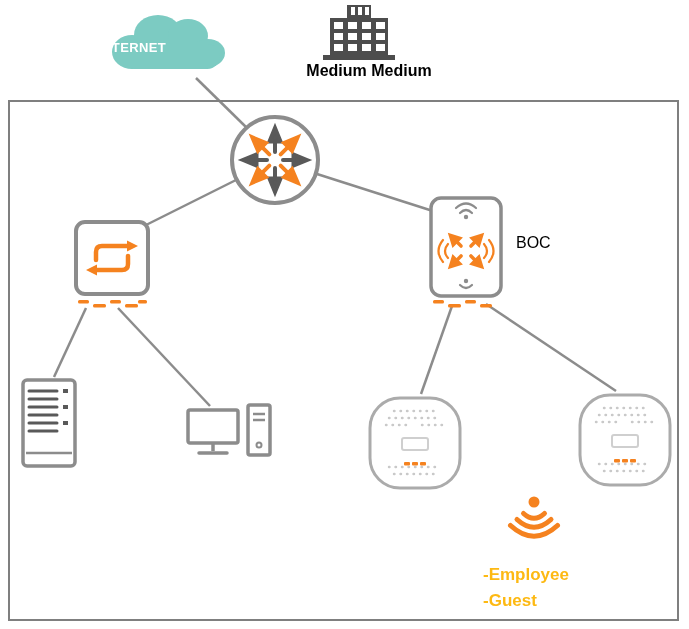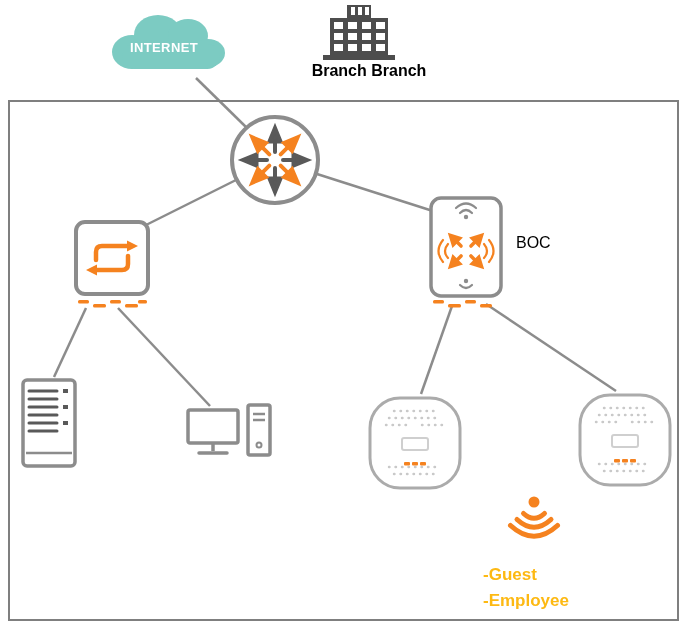--- a/index.html
+++ b/index.html
@@ -8,21 +8,21 @@
     font-family:"Liberation Sans", sans-serif; overflow:hidden;
   }
   .frame {
     position:absolute; left:8px; top:100px; width:671px; height:521px;
     border:2px solid #7F7F7F; box-sizing:border-box;
   }
   .links { position:absolute; left:0; top:0; width:689px; height:629px; pointer-events:none; }
   .node { position:absolute; }
   .node svg { display:block; }
   .cloud-label {
-    position:absolute; left:0; right:0; top:32px; text-align:center;
+    position:absolute; left:0; right:0; top:32px; 
     color:#ffffff; font-weight:bold; font-size:13px; letter-spacing:.4px;
   }
   .building-label {
     position:absolute; left:280px; top:62px; width:178px; text-align:center;
     color:#000000; font-weight:bold; font-size:16px;
   }
   .boc-label {
     position:absolute; left:516px; top:234px;
     color:#000000; font-weight:normal; font-size:16px;
   }
@@ -80,21 +80,21 @@
           <rect x="46" y="29" width="9" height="7"></rect>
           <rect x="60" y="29" width="9" height="7"></rect>
         <rect x="18" y="40" width="9" height="7"></rect>
           <rect x="32" y="40" width="9" height="7"></rect>
           <rect x="46" y="40" width="9" height="7"></rect>
           <rect x="60" y="40" width="9" height="7"></rect>
       </g>
       <rect x="7" y="51" width="72" height="5" fill="#4D4D4D"></rect>
     </svg>
   </div>
-  <div class="building-label">Branch Branch</div>
+  <div class="building-label">Medium Medium</div>
 
   <div class="node" style="left:227px; top:112px; width:96px; height:96px;">
     <svg width="96" height="96" viewBox="0 0 96 96">
       <circle cx="48" cy="48" r="43" fill="#ffffff" stroke="#8C8C8C" stroke-width="4"></circle>
       <g stroke-linecap="round">
         <g stroke="#595959" stroke-width="4" fill="#595959">
           <g>
               <line x1="48" y1="40" x2="48" y2="29"></line>
               <polygon points="48,16 42.5,29.5 53.5,29.5"></polygon>
             </g>
@@ -273,17 +273,17 @@
       <circle cx="28" cy="8" r="5.5" fill="#F5821F"></circle>
       <g stroke="#F5821F" stroke-width="5" fill="none" stroke-linecap="round">
         <path d="M17.5,19.5 Q28,29 38.5,19.5"></path>
         <path d="M11,25.5 Q28,41 45,25.5"></path>
         <path d="M4.5,31.5 Q28,53 51.5,31.5"></path>
       </g>
     </svg>
   </div>
 
   <div class="ssid-labels">
+    <div>-Employee</div>
     <div>-Guest</div>
-    <div>-Employee</div>
   </div>
 
 </div>
 
 </body></html>

